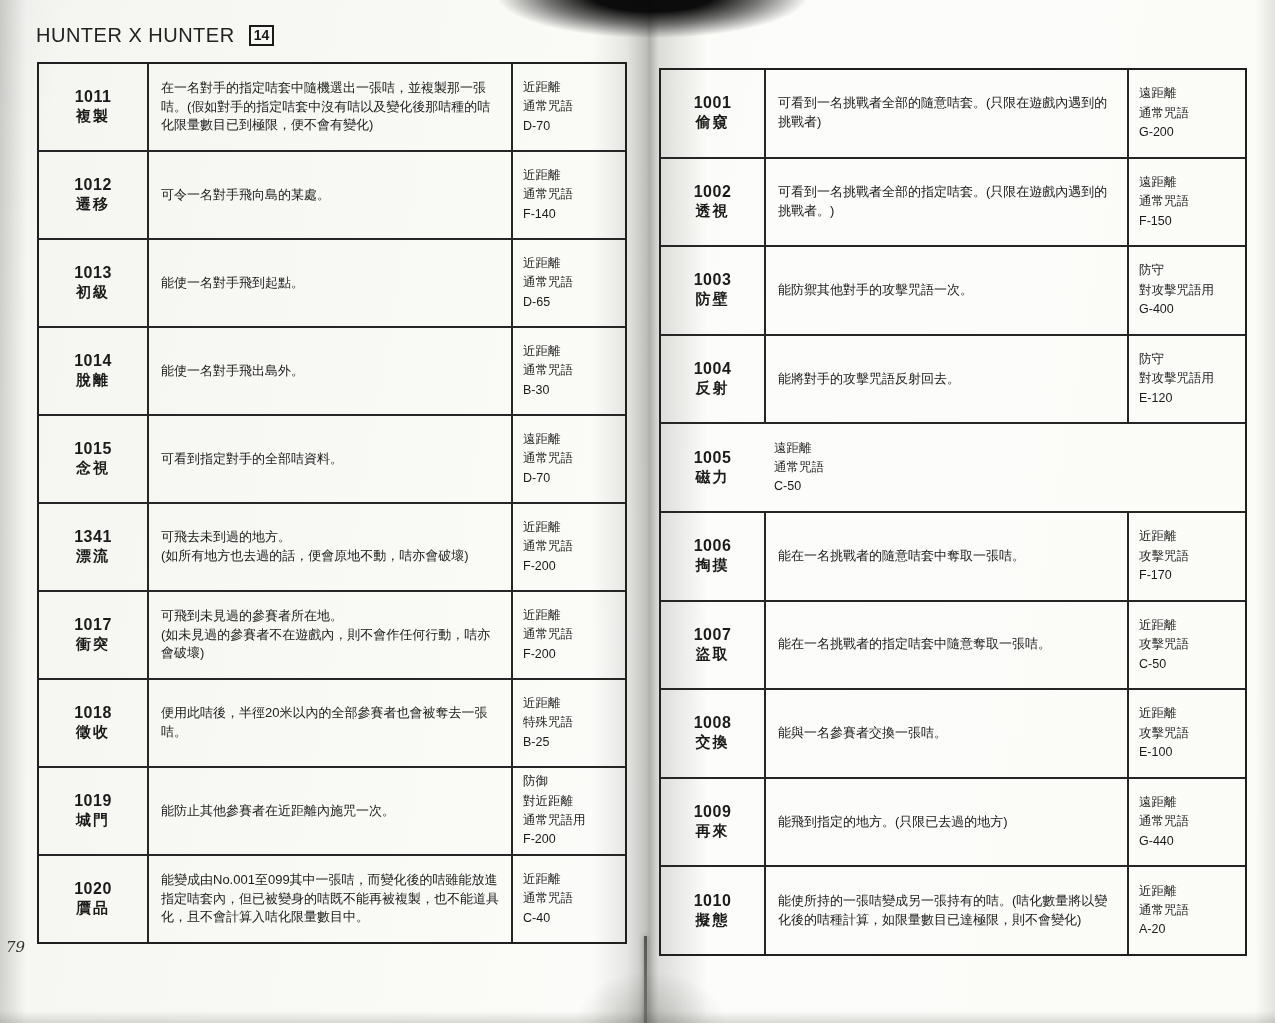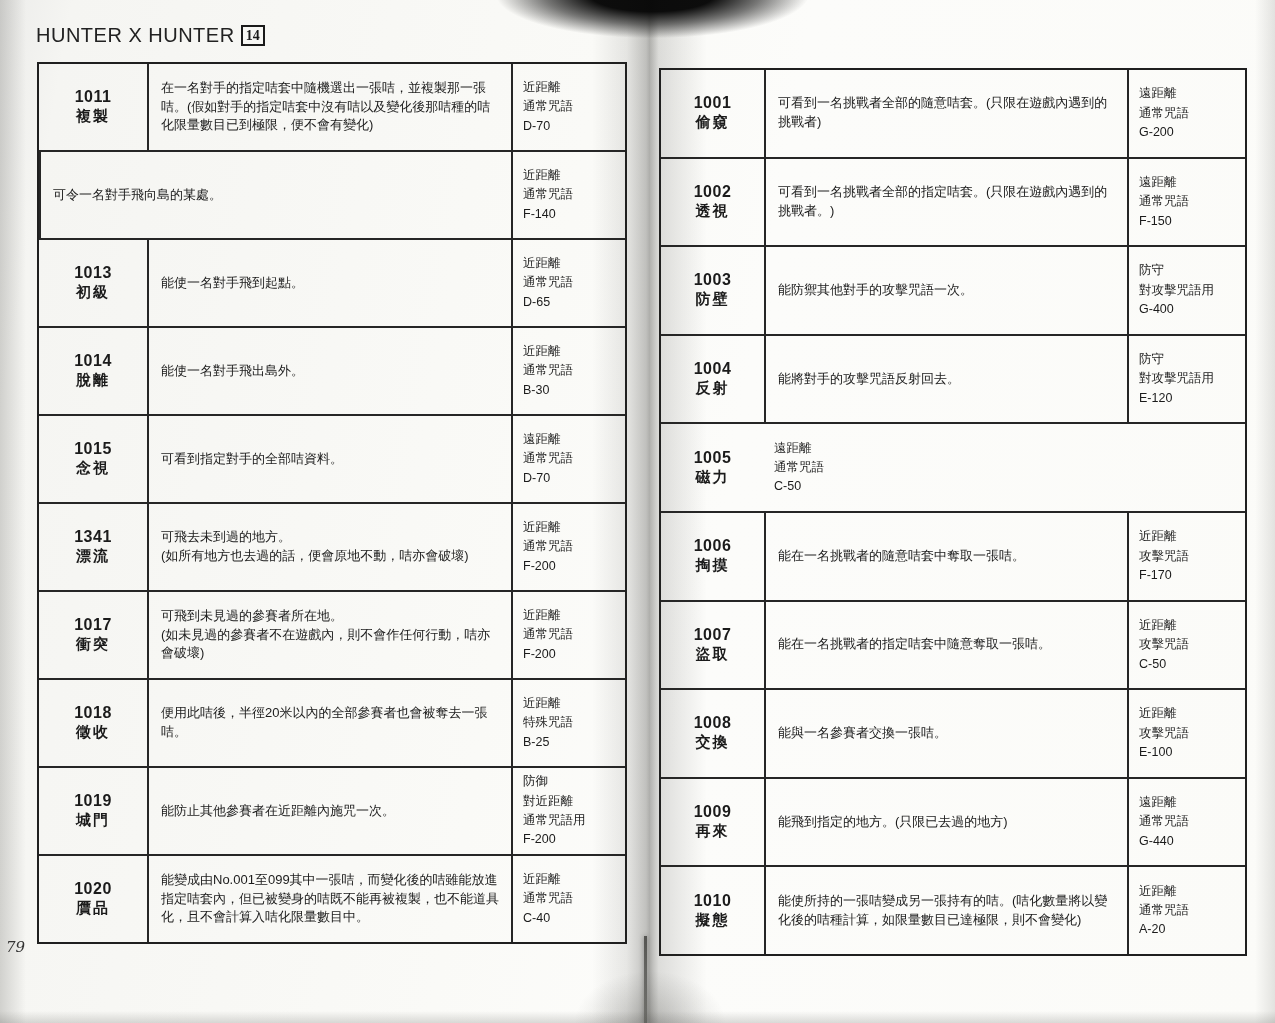--- a/index.html
+++ b/index.html
@@ -17,23 +17,23 @@
     background:linear-gradient(to bottom,rgba(25,25,22,.65),rgba(45,45,40,.45));box-shadow:0 0 5px rgba(0,0,0,.35);}
   .botgutter{position:absolute;left:560px;top:930px;width:180px;height:93px;pointer-events:none;
     background:radial-gradient(ellipse 60% 80% at 50% 100%,rgba(70,70,65,.26),rgba(0,0,0,0) 70%);}
   .botband{position:absolute;left:0;bottom:0;width:100%;height:12px;pointer-events:none;
     background:linear-gradient(to top,rgba(60,60,55,.18),rgba(0,0,0,0));}
   .leftband{position:absolute;left:0;top:0;width:26px;height:100%;pointer-events:none;
     background:linear-gradient(to right,rgba(60,60,55,.20),rgba(0,0,0,0));}
   .rightband{position:absolute;right:0;top:0;width:20px;height:100%;pointer-events:none;
     background:linear-gradient(to left,rgba(60,60,55,.13),rgba(0,0,0,0));}
   
-  .header{position:absolute;left:36px;top:24px;display:flex;align-items:center;gap:6px;}
+  .header{position:absolute;left:36px;top:24px;display:flex;align-items:center;gap:14px;}
   .title{font-size:20px;letter-spacing:.5px;color:#222;}
-  .vol{border:2px solid #1a1a1a;font-size:14px;font-weight:bold;padding:0 3px;line-height:17px;color:#1a1a1a;font-family:Liberation Serif, serif;}
+  .vol{border:2px solid #1a1a1a;font-size:14px;font-weight:bold;padding:0 3px;line-height:17px;color:#1a1a1a;}
   
   .table{position:absolute;display:flex;flex-direction:column;border:2px solid #1f1f1f;}
   .t-left{left:37px;top:62px;width:586px;height:878px;}
   .t-right{left:659px;top:68px;width:584px;height:884px;}
   .trow{flex:1;display:flex;border-top:2px solid #262626;min-height:0;}
   .trow:first-child{border-top:none;}
   .c-no{width:108px;display:flex;flex-direction:column;justify-content:center;align-items:center;gap:1px;flex:none;}
   .t-right .c-no{width:103px;}
   .no{font-size:16px;font-weight:bold;letter-spacing:.5px;}
   .nm{font-size:15px;font-weight:bold;letter-spacing:2px;}
@@ -65,20 +65,24 @@
           <div class="nm">複製</div>
         </div>
         <div class="c-desc">在一名對手的指定咭套中隨機選出一張咭，並複製那一張咭。(假如對手的指定咭套中沒有咭以及變化後那咭種的咭化限量數目已到極限，便不會有變化)</div>
         <div class="c-spell">
           <div>近距離</div>
           <div>通常咒語</div>
           <div>D-70</div>
         </div>
       </div>
       <div class="trow">
+        <div class="c-no">
+          <div class="no">1012</div>
+          <div class="nm">遷移</div>
+        </div>
         <div class="c-desc">可令一名對手飛向島的某處。</div>
         <div class="c-spell">
           <div>近距離</div>
           <div>通常咒語</div>
           <div>F-140</div>
         </div>
       </div>
       <div class="trow">
         <div class="c-no">
           <div class="no">1013</div>

